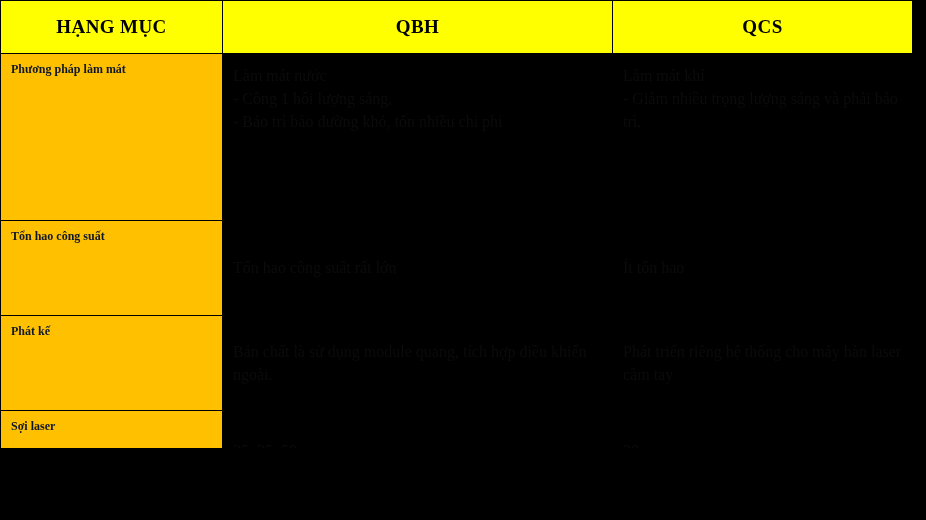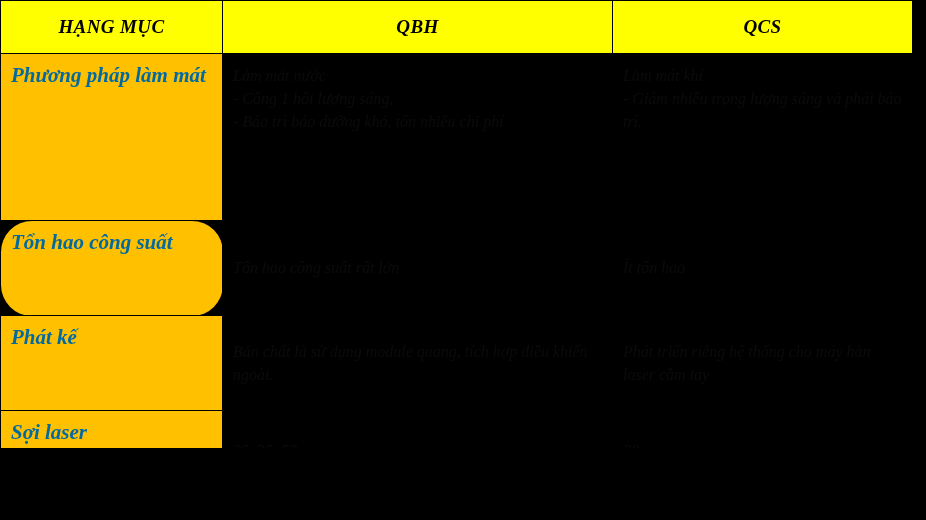--- a/index.html
+++ b/index.html
@@ -7,21 +7,20 @@
     padding: 0;
     background: #000000;
   }
   #page {
     position: relative;
     width: 926px;
     height: 448px;
     background: #000000;
     overflow: hidden;
     font-family: "Liberation Serif", serif;
-    font-style: italic;
   }
   table.cmp {
     border-collapse: collapse;
     table-layout: fixed;
     width: 912px;
     margin: 0;
     border: 0;
   }
   table.cmp td {
     vertical-align: top;
@@ -41,37 +40,37 @@
     font-size: 19px;
     font-weight: bold;
     height: 36px;
     padding: 8px 6px;
     vertical-align: middle;
     letter-spacing: 0.4px;
   }
   
   td.label {
     background: #ffc000;
-    color: #0369a1;
-    font-size: 21px;
+    color: #0f172a;
+    font-size: 12px;
     font-weight: bold;
     vertical-align: middle;
     line-height: 1.25;
   }
   
   td.dark {
     background: #000000;
     color: #0b0b0b;
     font-size: 16px;
     line-height: 1.45;
   }
   td.dark .ln { display: block; white-space: pre-wrap; }
   
   tr.r1 td { height: 148px; }
-  tr.r2 td { height: 78px; border-radius: 31px; }
+  tr.r2 td { height: 78px; }
   tr.r3 td { height: 78px; }
   tr.r4 td { height: 64px; }
   tr.r5 td { height: 68px; }
 
   tr.r2 td.dark, tr.r3 td.dark, tr.r4 td.dark, tr.r5 td.dark { vertical-align: middle; }
   tr.r1 td.dark { vertical-align: top; padding-top: 10px; }
   tr.r5 td.label { vertical-align: middle; }
 </style>
 </head>
 <body>

